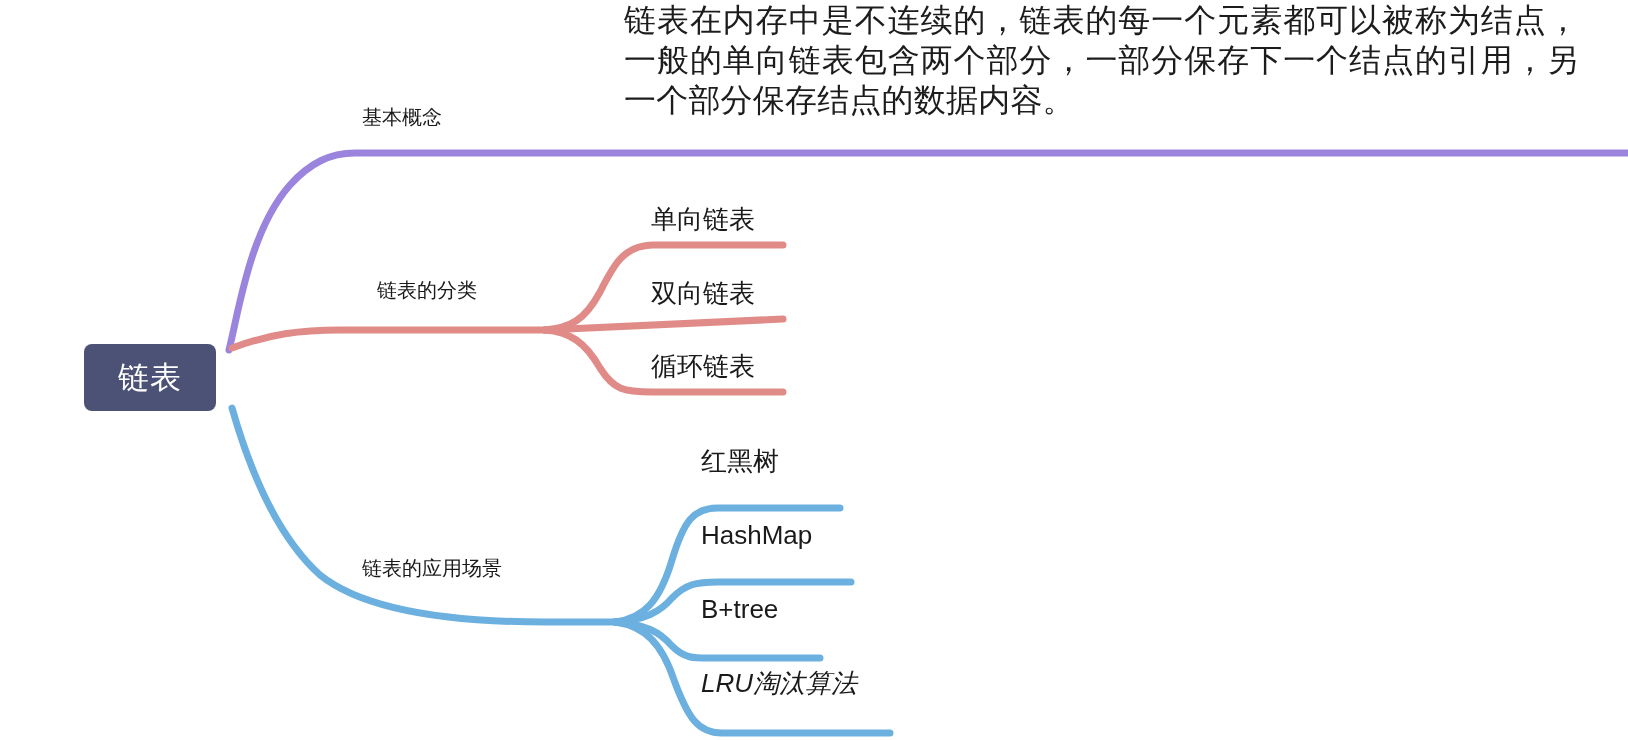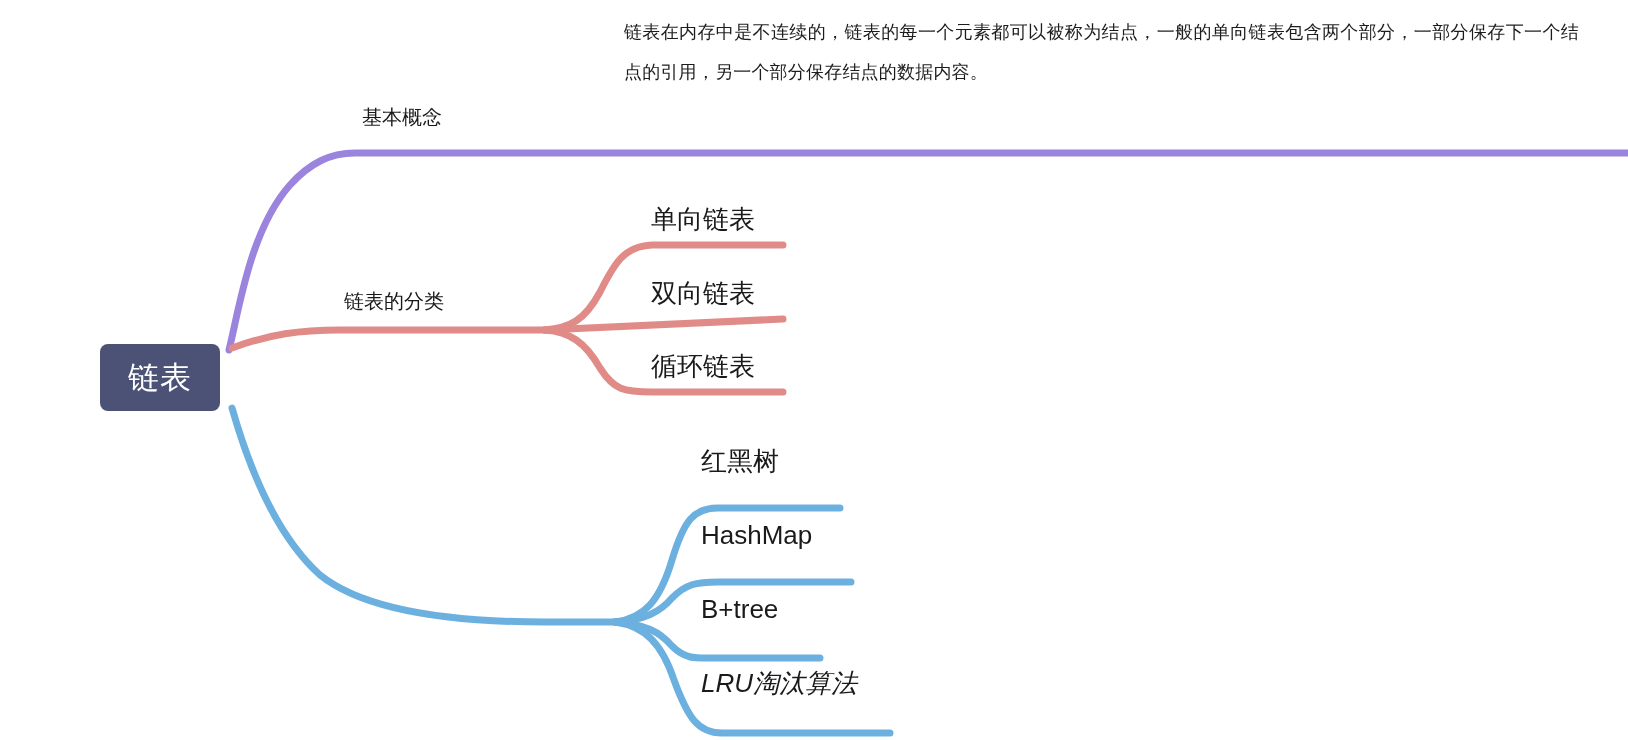--- a/index.html
+++ b/index.html
@@ -26,23 +26,23 @@
   }
   .node-label {
     position: absolute;
     color: #1a1a1a;
     white-space: nowrap;
     line-height: 1.15;
   }
   
   #root-node {
     position: absolute;
-    left: 100px;
+    left: 84px;
     top: 344px;
-    width: 120px;
+    width: 132px;
     height: 67px;
     background: #4c5275;
     border-radius: 8px;
     display: flex;
     align-items: center;
     justify-content: center;
   }
   #root-node-text {
     color: #ffffff;
     font-size: 31px;
@@ -54,23 +54,23 @@
     font-size: 20px;
   }
   
   .l2-label {
     font-size: 26px;
   }
   
   #desc-block {
     position: absolute;
     left: 624px;
-    top: 12px;
+    top: 0;
     width: 955px;
-    font-size: 18px;
+    font-size: 32px;
     line-height: 40px;
     color: #1c1c1c;
     text-align: justify;
     letter-spacing: 0.2px;
   }
 </style>
 </head>
 <body>
 
 <div id="mindmap-root" style="background: rgb(255, 255, 255);">
@@ -99,24 +99,27 @@
   </svg>
 
   <div id="root-node" style="background: rgb(76, 82, 117);">
     <span id="root-node-text" style="color: rgb(255, 255, 255);">链表</span>
   </div>
 
   <div class="node-label l1-label" style="left:362px; top:106px;">
     <span>基本概念</span>
   </div>
 
-  <div class="node-label l1-label" style="left:344px; top:279px;margin-top:11px;">
+  <div class="node-label l1-label" style="left:377px; top:279px;">
     <span>链表的分类</span>
   </div>
 
+  <div class="node-label l1-label" style="left:362px; top:557px;">
+    <span>链表的应用场景</span>
+  </div>
 
   <div id="desc-block">链表在内存中是不连续的，链表的每一个元素都可以被称为结点，一般的单向链表包含两个部分，一部分保存下一个结点的引用，另一个部分保存结点的数据内容。</div>
 
   <div class="node-label l2-label" style="left:651px; top:205px;">
     <span>单向链表</span>
   </div>
 
   <div class="node-label l2-label" style="left:651px; top:279px;">
     <span>双向链表</span>
   </div>

